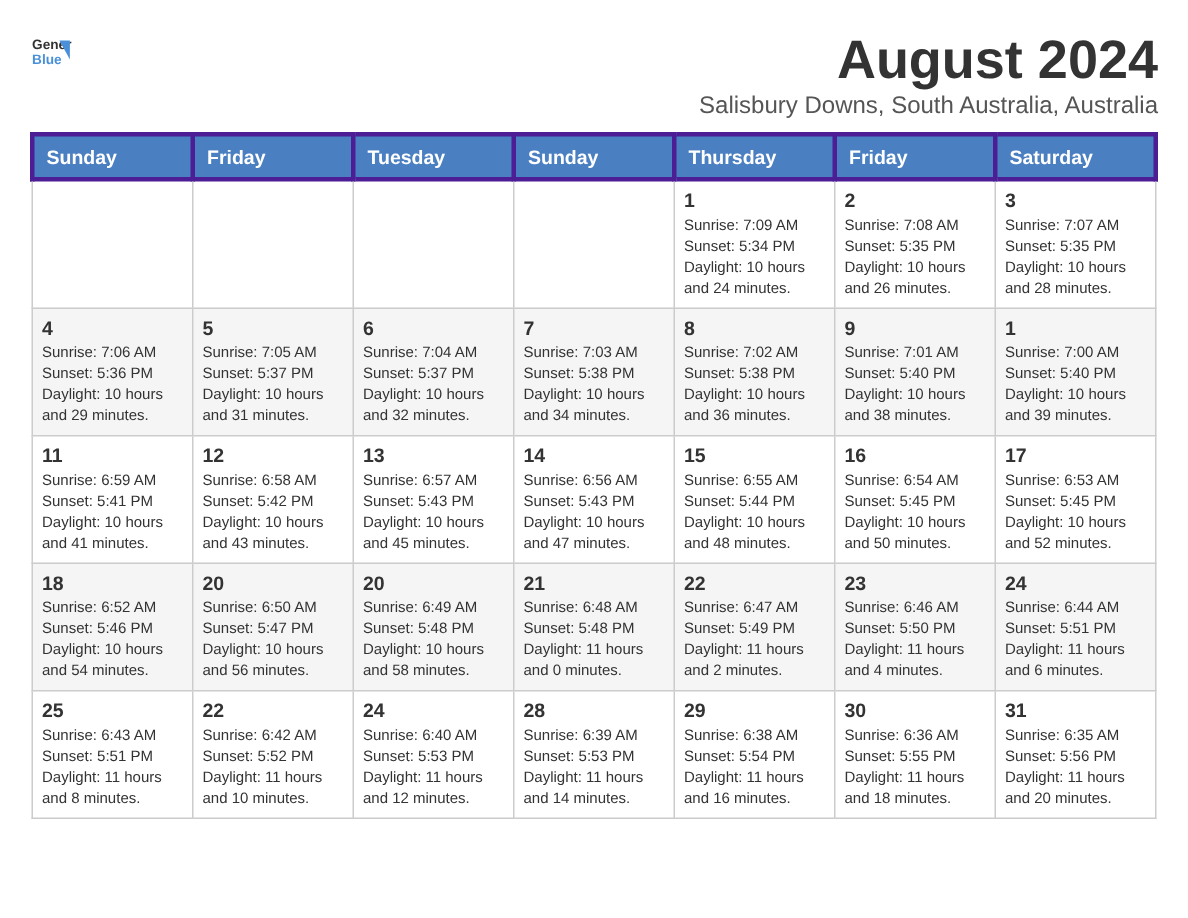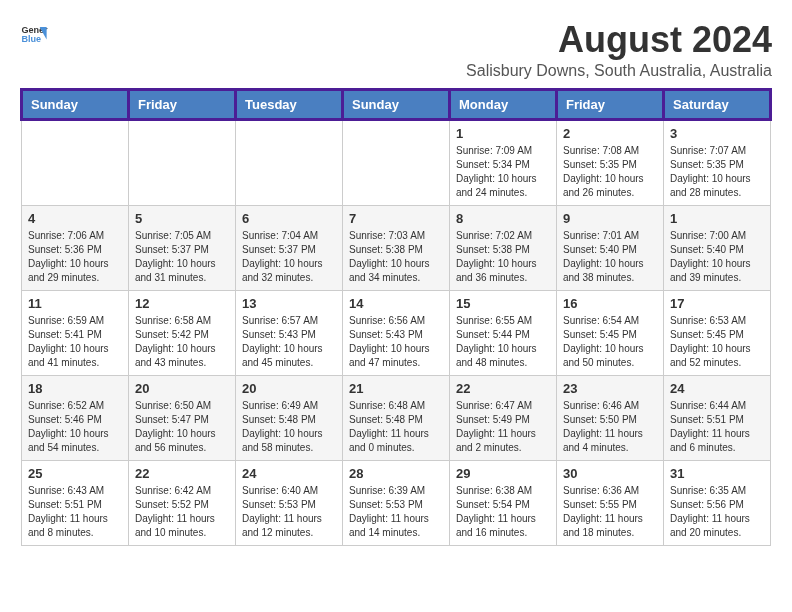--- a/index.html
+++ b/index.html
@@ -100,21 +100,21 @@
   </div>
 </div>
 
 <table class="calendar-table">
   <thead>
     <tr>
     <th>Sunday</th>
         <th>Friday</th>
         <th>Tuesday</th>
         <th>Sunday</th>
-        <th>Monday</th>
+        <th>Thursday</th>
         <th>Friday</th>
         <th>Saturday</th>
       </tr>
   </thead>
   <tbody id="calendar-body">
   <tr class="row-odd">
         <td class="empty-cell"></td>
         <td class="empty-cell"></td>
         <td class="empty-cell"></td>
         <td class="empty-cell"></td>

